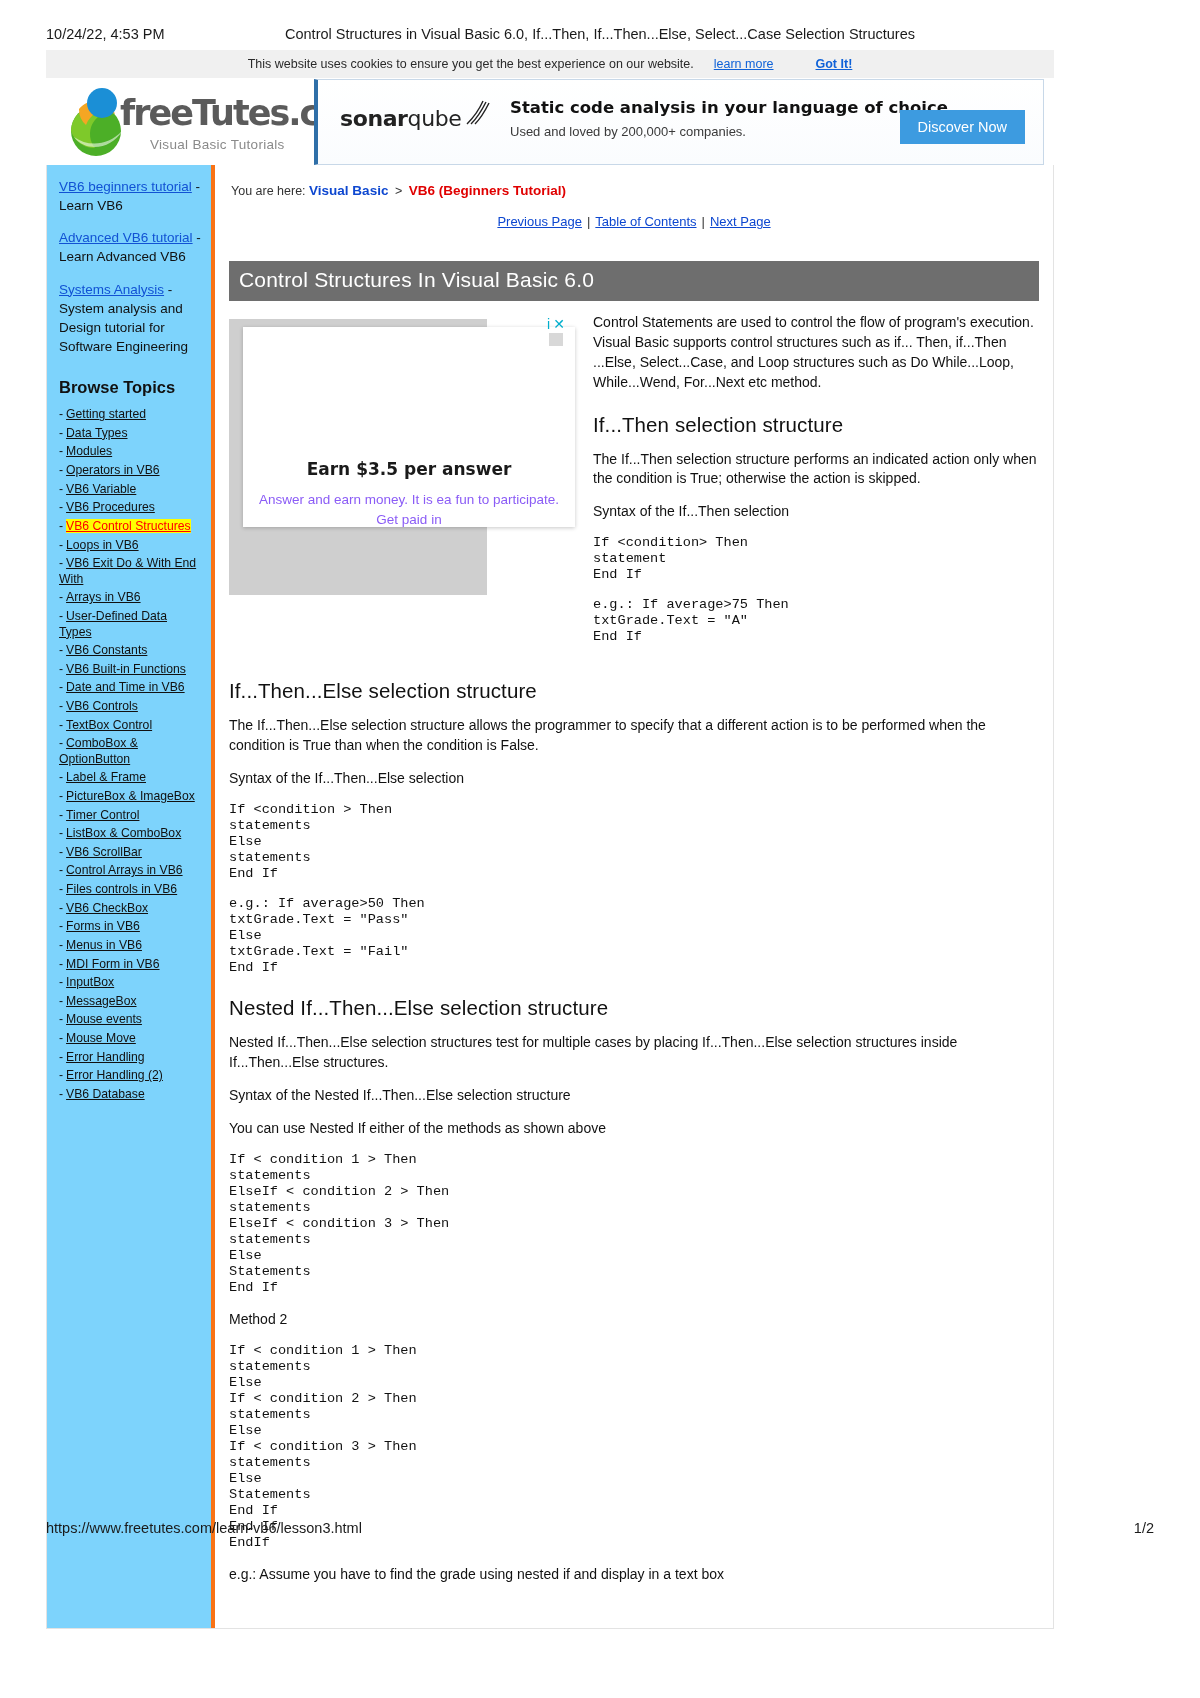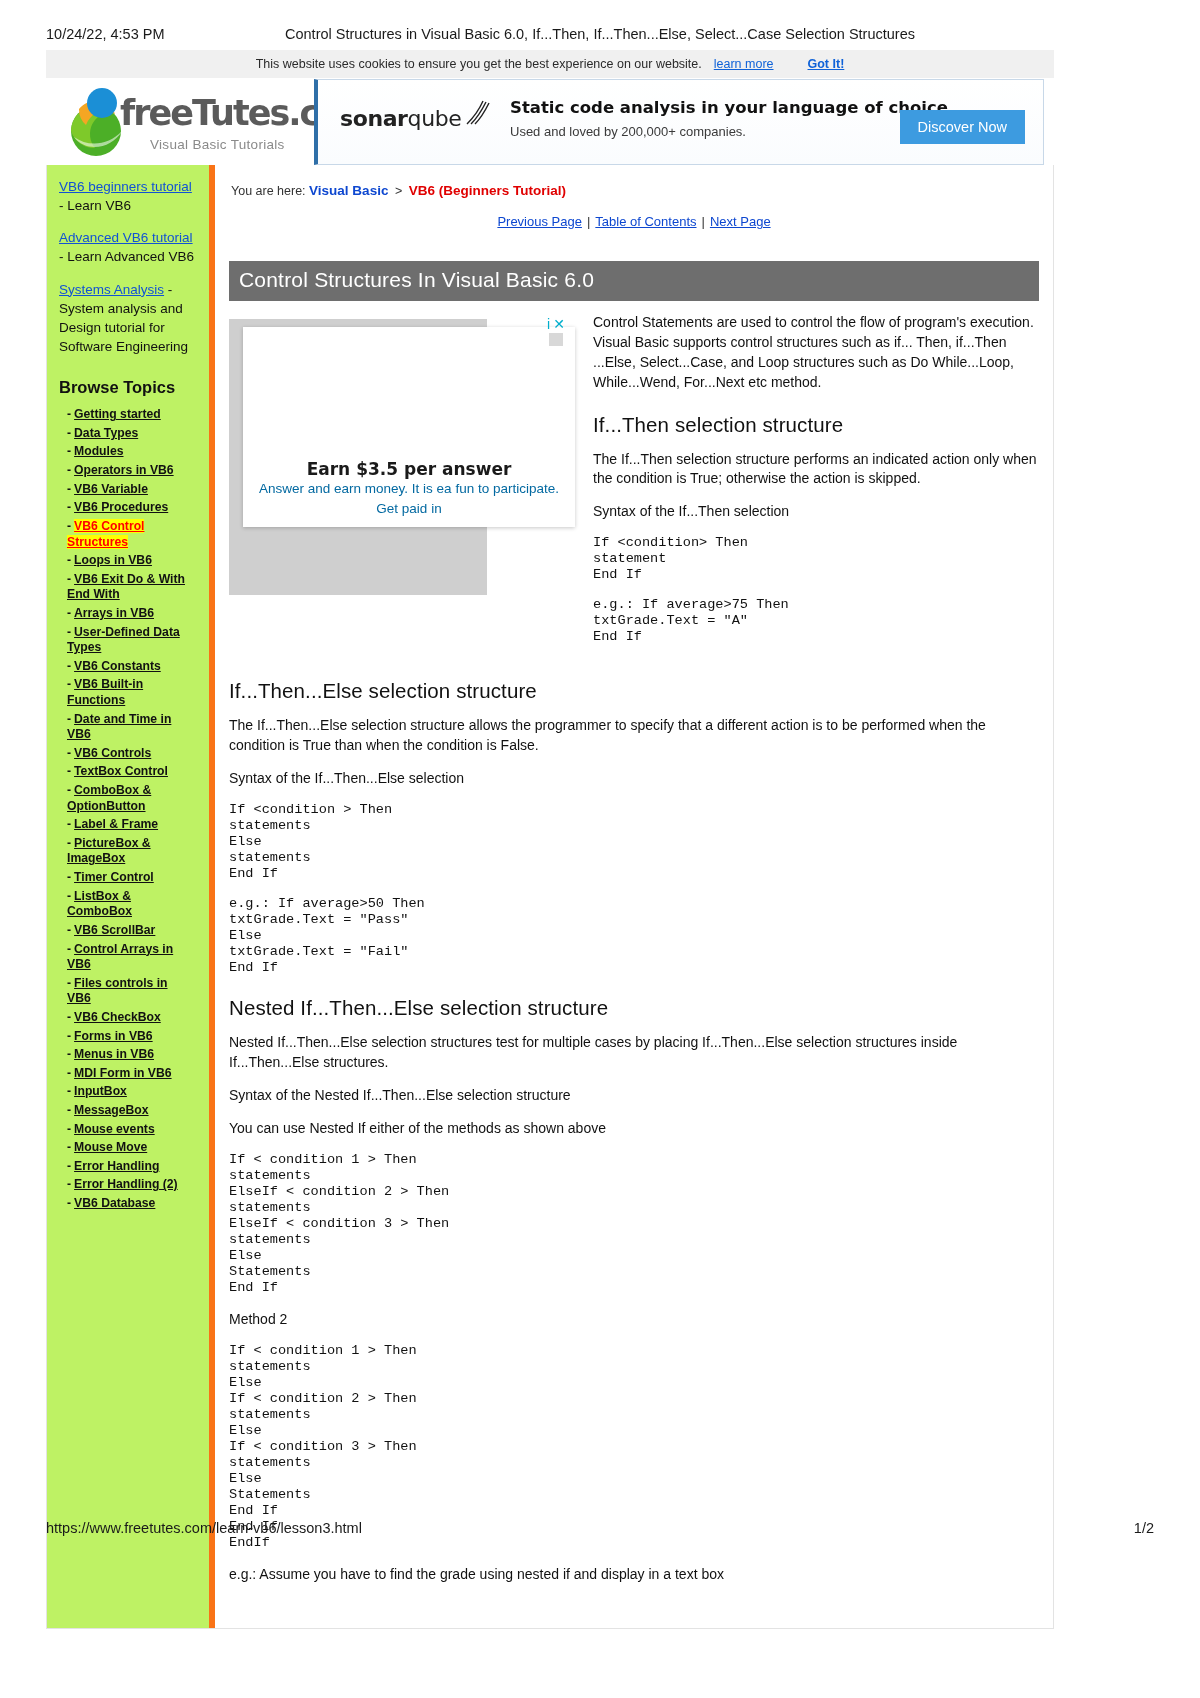--- a/index.html
+++ b/index.html
@@ -50,21 +50,21 @@
 
   
   .cookie-bar {
     background: #f0f0f0;
     height: 28px;
     display: flex;
     align-items: center;
     justify-content: center;
     font-size: 12.5px;
     color: #2a2a2a;
-    gap: 12px;
+    gap: 20px;
     border-bottom: 1px solid #ffffff;
   }
   .cookie-bar a {
     color: #0f62d8;
     text-decoration: underline;
     font-size: 12.5px;
   }
   .cookie-bar .gotit { margin-left: 22px; font-weight: bold; }
 
   
@@ -170,36 +170,36 @@
     display: flex;
     border: 1px solid #e3e3e3;
     border-top: none;
     background: #ffffff;
     min-height: 1290px;
     box-sizing: border-box;
   }
   .sidebar {
     width: 168px;
     flex: 0 0 168px;
-    background: #bef264;
+    background: #7dd3fc;
     padding: 12px 10px 20px 12px;
     box-sizing: border-box;
-    border-right: 6px solid #f97316;
+    border-right: 4px solid #f97316;
   }
   .side-block { margin-bottom: 13px; font-size: 13.5px; line-height: 1.42; color: #111; }
   .side-block a { color: #1152d4; text-decoration: underline; }
   .side-block .dash { color: #111; }
 
   .browse-title {
     margin: 22px 0 10px 0;
     font-size: 16.5px;
     font-weight: bold;
     color: #111111;
   }
-  ul.topics { list-style: none; margin: 8px; padding: 0; font-weight: bold; }
+  ul.topics { list-style: none; margin: 0; padding: 0; }
   ul.topics li {
     font-size: 12.2px;
     line-height: 1.28;
     margin: 0 0 3px 0;
     color: #111;
     white-space: normal;
   }
   ul.topics li .b { margin-right: 3px; }
   ul.topics li a {
     color: #111111;
@@ -272,22 +272,23 @@
     padding: 0 14px;
   }
   .inline-ad .ia-head {
     font-family: "DejaVu Sans", sans-serif;
     font-weight: bold;
     font-size: 17px;
     color: #1a1a1a;
     white-space: nowrap;
   }
   .inline-ad .ia-body {
+    margin-top: 11px;
     font-size: 13.5px;
-    color: #0369a1;
+    color: #8b5cf6;
     line-height: 1.45;
   }
   .inline-ad .ia-open {
     margin-top: 26px;
     font-size: 16px;
     color: #9b9b9b;
   }
   .inline-ad .ad-controls {
     position: absolute;
     left: 318px; top: 4px;

